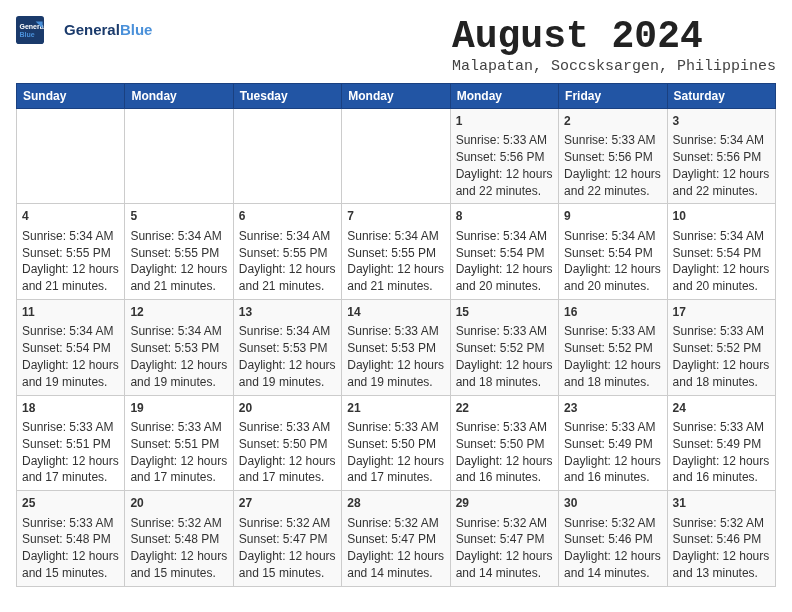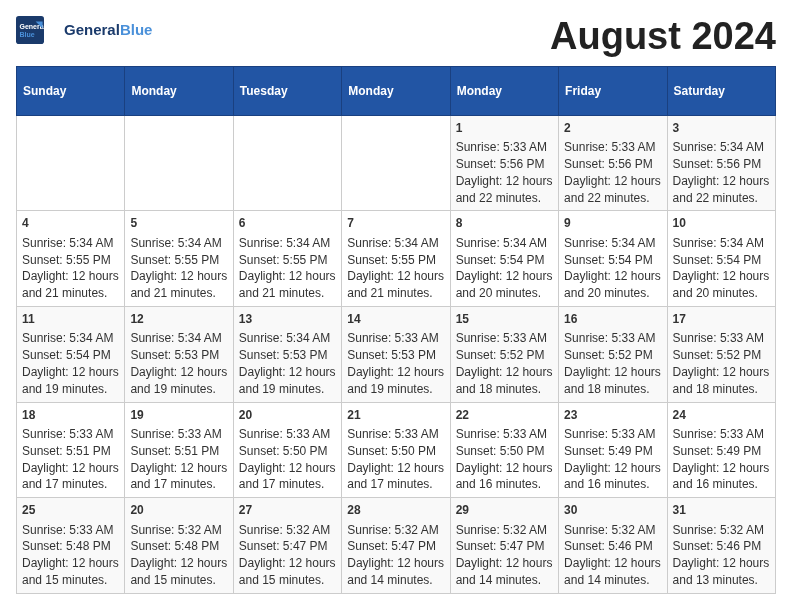--- a/index.html
+++ b/index.html
@@ -20,41 +20,42 @@
       display: flex;
       align-items: center;
       gap: 20px;
     }
     .logo-icon {
       width: 28px;
       height: 28px;
     }
     .title-area {
       text-align: left;
+      font-family: Liberation Mono, monospace;
     }
     .month-year {
       font-size: 38px;
       font-weight: bold;
       color: #222;
       line-height: 1.1;
     }
     .location {
       font-size: 15px;
       color: #444;
     }
     table {
       width: 100%;
       border-collapse: collapse;
       font-size: 10.5px;
     }
     thead tr th {
       background: #2255a4;
       color: #fff;
       text-align: left;
-      padding: 17px 6px;
+      padding: 5px 6px;
       font-size: 12px;
       font-weight: bold;
       border: 1px solid #1a4080;
     }
     tbody tr td {
       border: 1px solid #ccc;
       vertical-align: top;
       padding: 4px 5px;
       min-height: 70px;
       height: 80px;
@@ -93,20 +94,21 @@
       <polygon points="28,8 38,8 38,18" fill="#4a90d9"></polygon>
     </svg>
     <div>
       <div style="font-size:15px;font-weight:bold;color:#1a3a6b;line-height:1.1;">
         <span style="color:#1a3a6b;">General</span><span style="color:#4a90d9;">Blue</span>
       </div>
     </div>
   </div>
   <div class="title-area">
     <div class="month-year">August 2024</div>
+    <div class="location">Malapatan, Soccsksargen, Philippines</div>
   </div>
 </div>
 
 <table>
   <thead>
     <tr id="header-row">
         <th>Sunday</th>
         <th>Monday</th>
         <th>Tuesday</th>
         <th>Monday</th>

